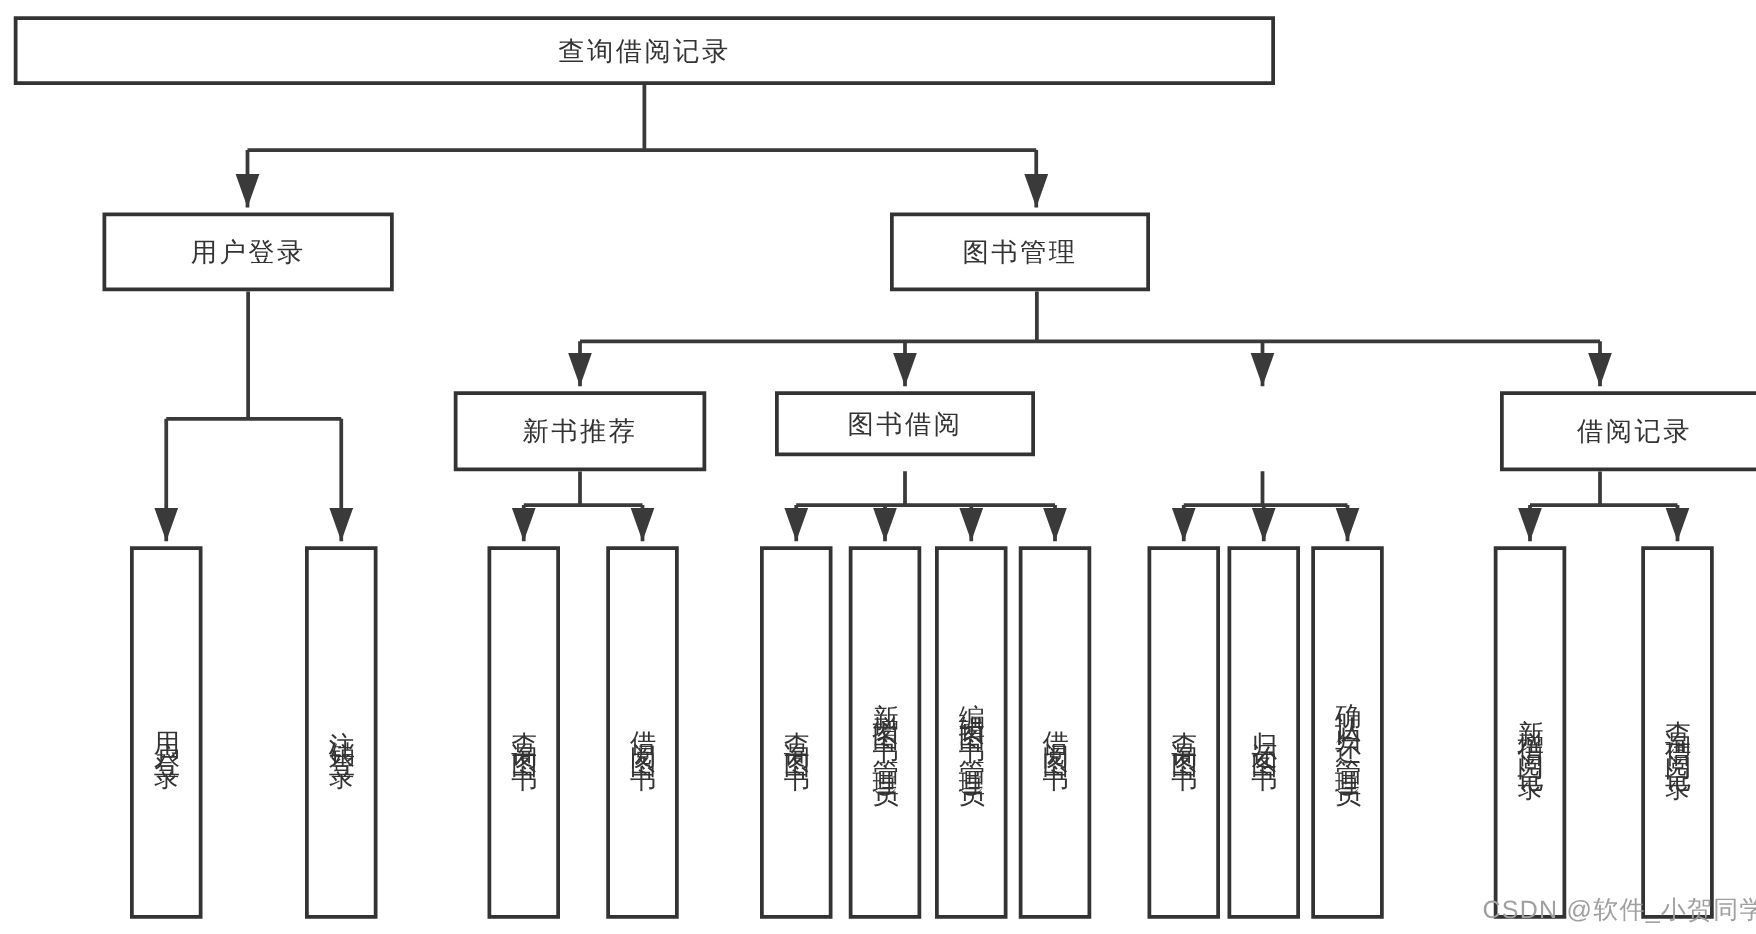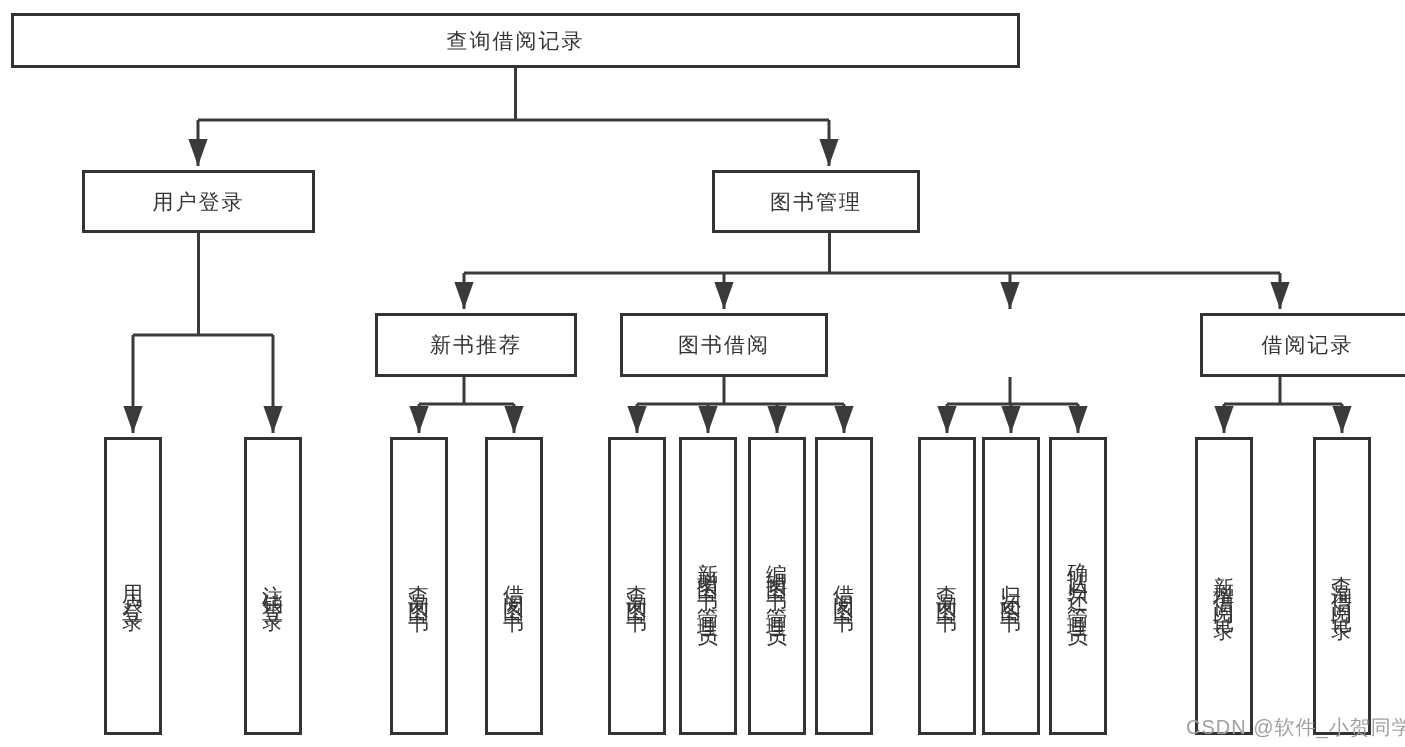--- a/index.html
+++ b/index.html
@@ -94,24 +94,24 @@
     <span>查询借阅记录</span>
   </div>
 
   <div class="box hbox" style="left:82px;top:170px;width:233px;height:63px">
     <span>用户登录</span>
   </div>
   <div class="box hbox" style="left:712px;top:170px;width:208px;height:63px">
     <span>图书管理</span>
   </div>
 
-  <div class="box hbox" style="left:375px;top:313px;width:202px;height:64px">
+  <div class="box hbox" style="left:363px;top:313px;width:202px;height:64px">
     <span>新书推荐</span>
   </div>
-  <div class="box hbox" style="left:620px;top:313px;width:208px;height:64px">
+  <div class="box hbox" style="left:620px;top:313px;width:208px;height:52px">
     <span>图书借阅</span>
   </div>
   <div class="box hbox" style="left:1200px;top:313px;width:215px;height:64px">
     <span>借阅记录</span>
   </div>
 
   <div class="box vbox" style="left:104px;top:437px;width:58px;height:298px">
     <span>用户登录</span>
   </div>
   <div class="box vbox" style="left:244px;top:437px;width:58px;height:298px">

